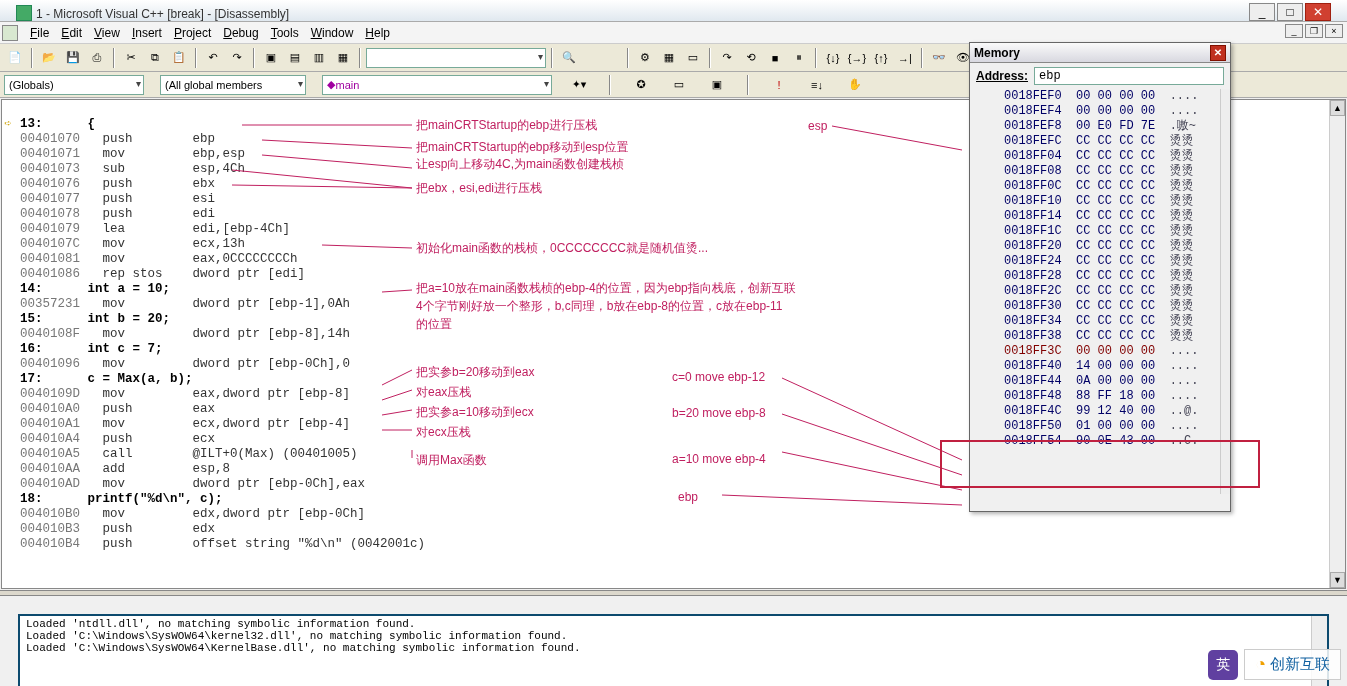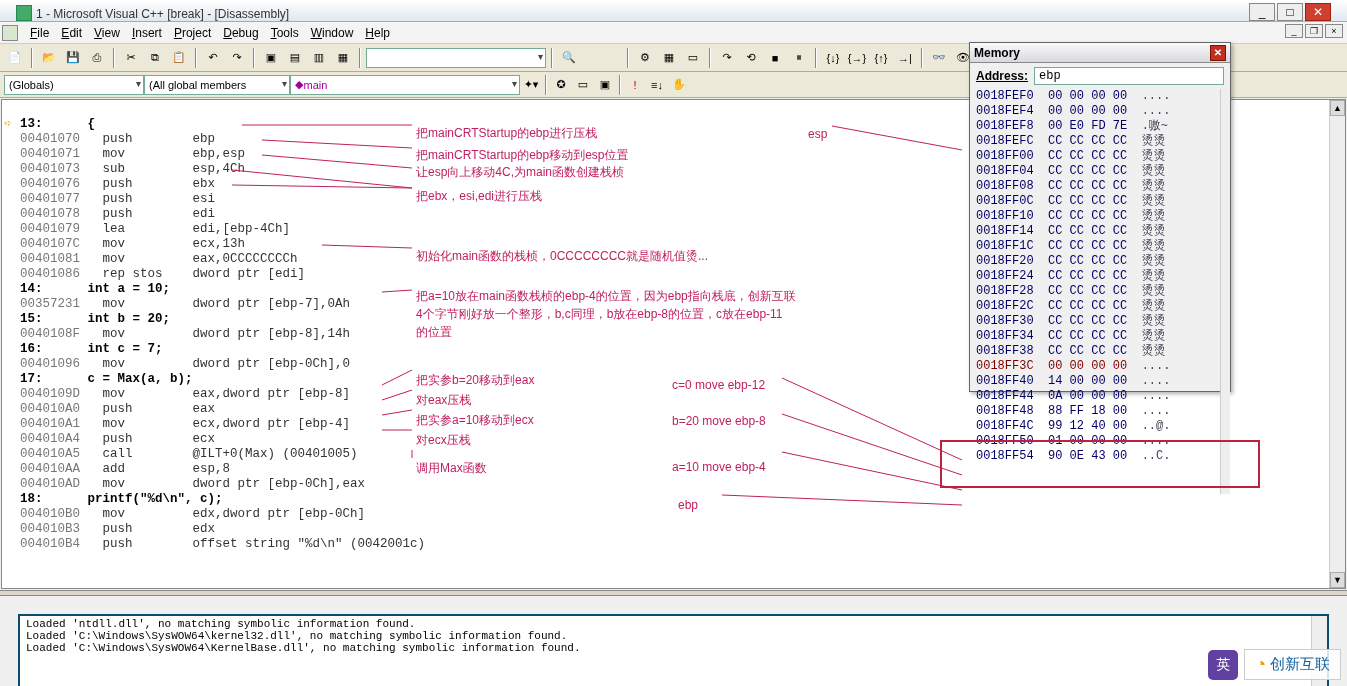--- a/index.html
+++ b/index.html
@@ -13,37 +13,37 @@
 .mdibtns .wbtn { width:18px; height:14px; border:1px solid #888; background:#eee; font-size:9px; display:flex;align-items:center;justify-content:center;}
 .menubar { height: 22px; background: #f4f4f4; display: flex; align-items: center; padding: 0 2px; border-bottom:1px solid #ccc;}
 .menubar .micon { width:16px;height:16px;border:1px solid #888; background:#d8e8d0; margin-right:6px;}
 .menubar .mitem { padding: 2px 6px; cursor: pointer; }
 .menubar .mitem u { text-decoration: underline; }
 .toolbar { height: 28px; background: #ece9d8; border-bottom: 1px solid #aaa; display:flex; align-items:center; padding:0 4px; gap:2px; }
 .tbtn { width: 22px; height: 22px; border: 1px solid transparent; display:flex; align-items:center; justify-content:center; cursor:pointer; font-size:11px;}
 .tsep { width:2px; height:20px; border-left:1px solid #888; border-right:1px solid #fff; margin:0 3px; }
 .tcombo { height: 20px; border: 1px solid #7a9; background:#fff; padding:1px 18px 1px 4px; font-size:11px; position:relative; min-width:60px; display:inline-flex; align-items:center;}
 .tcombo::after { content:"▾"; position:absolute; right:2px; top:2px; font-size:10px; color:#444;}
-.toolbar2 { height: 26px; background:#ece9d8; border-bottom:1px solid #aaa; display:flex; align-items:center; padding:0 4px; gap:0;}
+.toolbar2 { height: 26px; background:#ece9d8; border-bottom:1px solid #aaa; display:flex; align-items:center; padding:0 4px; gap:16px;}
 .main { position:relative; height: 490px; background:#fff; border:1px solid #888; margin:1px; overflow:hidden;}
 .code { font-family: "Courier New", monospace; font-size: 12.5px; line-height: 15px; padding: 2px 0 2px 18px; white-space: pre; color:#333; position:relative;}
 .addr { color: #777; }
 .bold { color:#000; font-weight:bold; }
-.ann  { color: #c02060; position:absolute; white-space: nowrap; font-family:"Microsoft YaHei","SimSun",sans-serif; font-size:12px;margin-top:8px;}
+.ann  { color: #c02060; position:absolute; white-space: nowrap; font-family:"Microsoft YaHei","SimSun",sans-serif; font-size:12px;}
 .arrow { position:absolute; left:2px; color:#cca000; font-size:12px;}
 svg.lines { position:absolute; top:0; left:0; pointer-events:none; width:100%; height:100%; }
 .scrollbars { position:absolute; right:0; top:0; bottom:0; width:16px; background:#eee; border-left:1px solid #ccc;}
 .sbbtn { height:16px; background:#ddd; border:1px solid #aaa; display:flex;align-items:center;justify-content:center;font-size:9px;}
-.memwin { position:absolute; top:42px; right:116px; width:262px; height:350px; background:#f0f0f0; border:1px solid #666; box-shadow:2px 2px 4px rgba(0,0,0,.3); z-index:10;}
+.memwin { position:absolute; top:42px; right:116px; width:262px; height:470px; background:#f0f0f0; border:1px solid #666; box-shadow:2px 2px 4px rgba(0,0,0,.3); z-index:10;}
 .memwin .mtitle { height:20px; background:linear-gradient(#fafafa,#d8d8e0); border-bottom:1px solid #888; display:flex; align-items:center; padding:0 4px; font-weight:bold;}
 .memwin .mtitle .x { margin-left:auto; width:16px;height:16px;background:#c03020;color:#fff;display:flex;align-items:center;justify-content:center;font-size:10px;border:1px solid #801000;}
 .memwin .addrrow { display:flex; align-items:center; padding:4px 6px; gap:6px;}
 .memwin .addrrow .lbl { text-decoration:underline; font-weight:bold;}
 .memwin .addrrow input { flex:1; height:18px; border:1px solid #7a9; padding:0 4px; font-family:"Courier New",monospace; font-size:12px;}
-.memgrid { font-family:"Courier New",monospace; font-size:12px; line-height:15px; padding:0 6px; color:#006; position:relative; height:405px; overflow:hidden;}
+.memgrid { font-family:"Courier New",monospace; font-size:12px; line-height:15px; padding:0 6px; color:#006; position:relative; height:405px; overflow:hidden;margin-left:28px;}
 .memgrid .r { white-space:pre; }
 .memgrid .hl { color:#800000; }
 .memgrid .asc { color:#445; }
 .memgrid .sbv { position:absolute; right:-4px; top:0; bottom:0; width:14px; background:#eee; border-left:1px solid #ccc;}
 .redbox { position:absolute; border:2px solid #c02040; background:transparent; pointer-events:none; z-index:12;}
 .divider { height:6px; background:#dcd8cc; border-top:1px solid #888; border-bottom:1px solid #888; cursor:row-resize;}
 .output { height:74px; background:#fff; border:2px solid #0c4a6e; margin:18px; font-family:"Courier New",monospace; font-size:11px; padding:2px 6px; overflow:auto; position:relative;}
 .output .osb { position:absolute; right:0; top:0; bottom:0; width:16px; border-left:1px solid #ccc; background:#eee;}
 .watermark { position:absolute; right:6px; bottom:6px; display:flex; align-items:center; gap:6px; z-index:20;}
 .watermark .badge { width:30px;height:30px;border-radius:5px;background:#6040a0;color:#fff;display:flex;align-items:center;justify-content:center;font-size:14px;}
@@ -152,21 +152,21 @@
 <span class="addr">00401071</span>   <span>mov</span>         <span>ebp,esp</span>
 <span class="addr">00401073</span>   <span>sub</span>         <span>esp,4Ch</span>
 <span class="addr">00401076</span>   <span>push</span>        <span>ebx</span>
 <span class="addr">00401077</span>   <span>push</span>        <span>esi</span>
 <span class="addr">00401078</span>   <span>push</span>        <span>edi</span>
 <span class="addr">00401079</span>   <span>lea</span>         <span>edi,[ebp-4Ch]</span>
 <span class="addr">0040107C</span>   <span>mov</span>         <span>ecx,13h</span>
 <span class="addr">00401081</span>   <span>mov</span>         <span>eax,0CCCCCCCCh</span>
 <span class="addr">00401086</span>   <span>rep stos</span>    <span>dword ptr [edi]</span>
 <span class="bold">14:      int a = 10;</span>
-<span class="addr">00357231</span>   <span>mov</span>         <span>dword ptr [ebp-7],0Ah</span>
+<span class="addr">00357231</span>   <span>mov</span>         <span>dword ptr [ebp-1],0Ah</span>
 <span class="bold">15:      int b = 20;</span>
 <span class="addr">0040108F</span>   <span>mov</span>         <span>dword ptr [ebp-8],14h</span>
 <span class="bold">16:      int c = 7;</span>
 <span class="addr">00401096</span>   <span>mov</span>         <span>dword ptr [ebp-0Ch],0</span>
 <span class="bold">17:      c = Max(a, b);</span>
 <span class="addr">0040109D</span>   <span>mov</span>         <span>eax,dword ptr [ebp-8]</span>
 <span class="addr">004010A0</span>   <span>push</span>        <span>eax</span>
 <span class="addr">004010A1</span>   <span>mov</span>         <span>ecx,dword ptr [ebp-4]</span>
 <span class="addr">004010A4</span>   <span>push</span>        <span>ecx</span>
 <span class="addr">004010A5</span>   <span>call</span>        <span>@ILT+0(Max) (00401005)</span>
@@ -235,21 +235,20 @@
   <div class="addrrow">
     <span class="lbl">Address:</span>
     <input value="ebp" style="">
   </div>
   <div class="memgrid" id="memgrid">
     <div class="sbv"></div>
   <div class="r">0018FEF0  00 00 00 00  <span class="asc">....</span></div>
       <div class="r">0018FEF4  00 00 00 00  <span class="asc">....</span></div>
       <div class="r">0018FEF8  00 E0 FD 7E  <span class="asc">.嗷~</span></div>
       <div class="r">0018FEFC  CC CC CC CC  <span class="asc">烫烫</span></div>
-      <div class="r">0018FF00  CC CC CC CC  <span class="asc">烫烫</span></div>
       <div class="r">0018FF04  CC CC CC CC  <span class="asc">烫烫</span></div>
       <div class="r">0018FF08  CC CC CC CC  <span class="asc">烫烫</span></div>
       <div class="r">0018FF0C  CC CC CC CC  <span class="asc">烫烫</span></div>
       <div class="r">0018FF10  CC CC CC CC  <span class="asc">烫烫</span></div>
       <div class="r">0018FF14  CC CC CC CC  <span class="asc">烫烫</span></div>
       <div class="r">0018FF1C  CC CC CC CC  <span class="asc">烫烫</span></div>
       <div class="r">0018FF20  CC CC CC CC  <span class="asc">烫烫</span></div>
       <div class="r">0018FF24  CC CC CC CC  <span class="asc">烫烫</span></div>
       <div class="r">0018FF28  CC CC CC CC  <span class="asc">烫烫</span></div>
       <div class="r">0018FF2C  CC CC CC CC  <span class="asc">烫烫</span></div>

